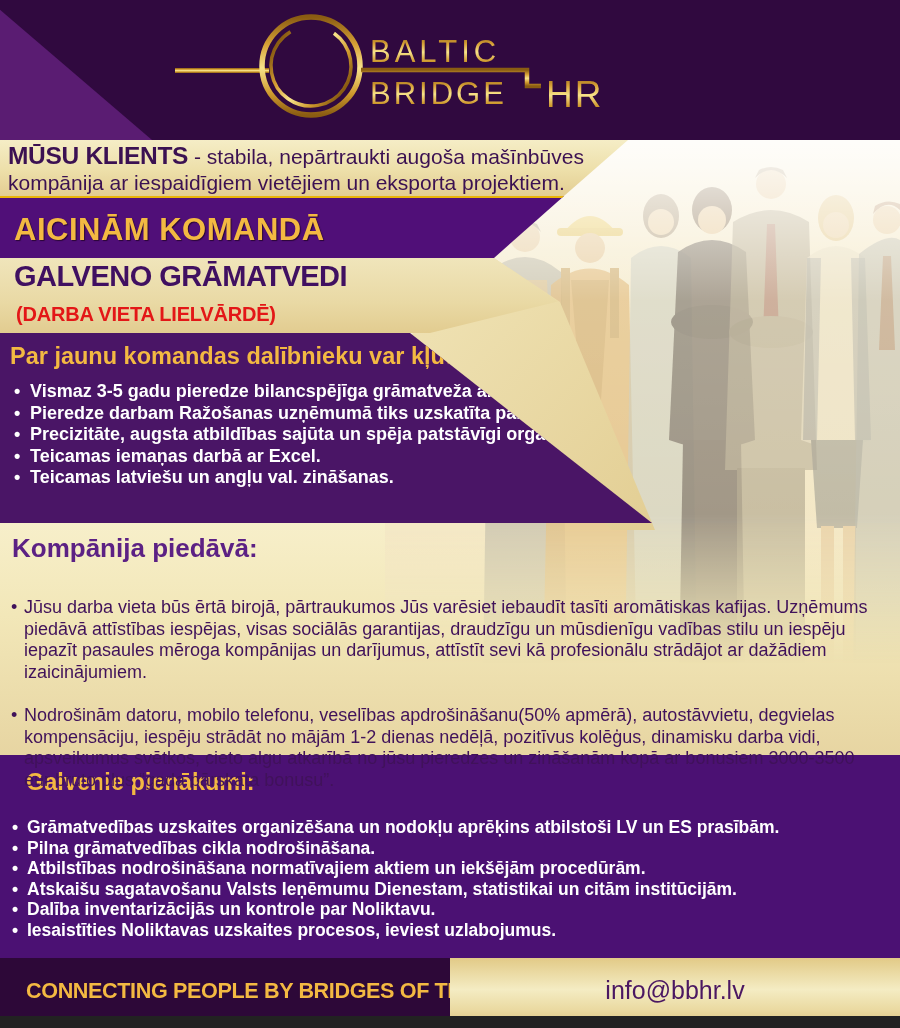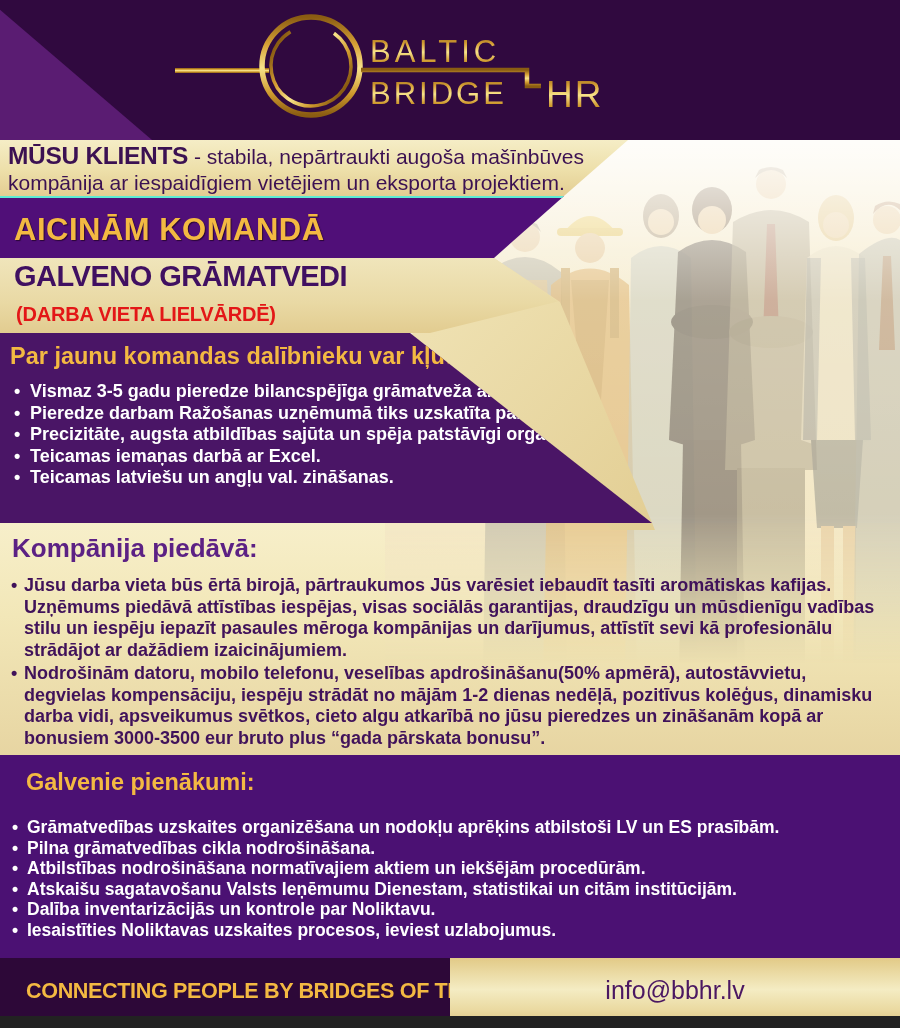--- a/index.html
+++ b/index.html
@@ -27,21 +27,21 @@
     background:linear-gradient(135deg,#f1e5b8,#e2cd92);
     clip-path:polygon(96px 5px,162px 49px,257px 277px,214px 277px,10px 85px);}
   
   .band-client{left:0;top:140px;width:900px;height:56px;z-index:4;
     background:linear-gradient(180deg,#f5edc6 0%,#eddfa9 55%,#e3cd92 100%);
     clip-path:polygon(0 0,628px 0,564px 100%,0 100%);
     color:#3b1152;font-size:21px;line-height:26px;}
   .band-client .inner{position:absolute;left:8px;top:3px;width:618px;}
   .band-client b{font-size:24.5px;letter-spacing:-0.3px;}
   .band-invite{left:0;top:196px;width:900px;height:62px;z-index:4;
-    background:#500f78;border-top:2px solid #5eead4;box-sizing:border-box;
+    background:#500f78;border-top:2px solid #eab308;box-sizing:border-box;
     clip-path:polygon(0 0,564px 0,494px 100%,0 100%);}
   .band-invite .txt{position:absolute;left:14px;top:14px;
     color:#f3b942;font-size:31px;font-weight:bold;letter-spacing:0.5px;
     text-shadow:1px 1px 1px #2a0636;}
   .band-title{left:0;top:258px;width:900px;height:75px;z-index:4;
     background:linear-gradient(180deg,#f0e5bb 0%,#e9d9a4 60%,#e2cc90 100%);
     clip-path:polygon(0 0,494px 0,558px 58%,430px 100%,0 100%);}
   .band-title .main{position:absolute;left:14px;top:2px;
     color:#401061;font-size:29px;font-weight:bold;letter-spacing:-0.5px;}
   .band-title .loc{position:absolute;left:16px;top:45px;
@@ -54,22 +54,22 @@
   .sec-req ul{margin:0;padding:0;position:absolute;left:14px;top:48px;list-style:none;}
   .sec-req li{color:#ffffff;font-size:18px;font-weight:bold;line-height:21.5px;
     padding-left:16px;position:relative;}
   .sec-req li::before{content:"•";position:absolute;left:0;top:0;}
   
   .offer-content{left:0;top:523px;width:900px;height:232px;z-index:5;}
   .offer-content h2{margin:0;position:absolute;left:12px;top:10px;
     color:#5c2184;font-size:26px;font-weight:bold;}
   .offer-content ul{margin:0;padding:0;position:absolute;left:11px;top:52px;
     width:872px;list-style:none;}
-  .offer-content li{color:#40125a;font-size:18px;font-weight:bold;line-height:21.5px;
-    padding-left:13px;position:relative;margin-bottom:2px;}
+  .offer-content li{color:#40125a;font-size:18px;font-weight:normal;line-height:21.5px;
+    padding-left:13px;position:relative;margin-bottom:2px;margin-top:22px;}
   .offer-content li::before{content:"•";position:absolute;left:0;top:0;}
   
   .sec-duties{left:0;top:755px;width:900px;height:203px;z-index:4;background:#4b1173;}
   .sec-duties h2{margin:0;position:absolute;left:26px;top:14px;
     color:#f3b942;font-size:23.5px;font-weight:bold;}
   .sec-duties ul{margin:0;padding:0;position:absolute;left:12px;top:62px;list-style:none;}
   .sec-duties li{color:#ffffff;font-size:17.5px;font-weight:bold;line-height:20.5px;
     padding-left:15px;position:relative;}
   .sec-duties li::before{content:"•";position:absolute;left:0;top:0;}
   

